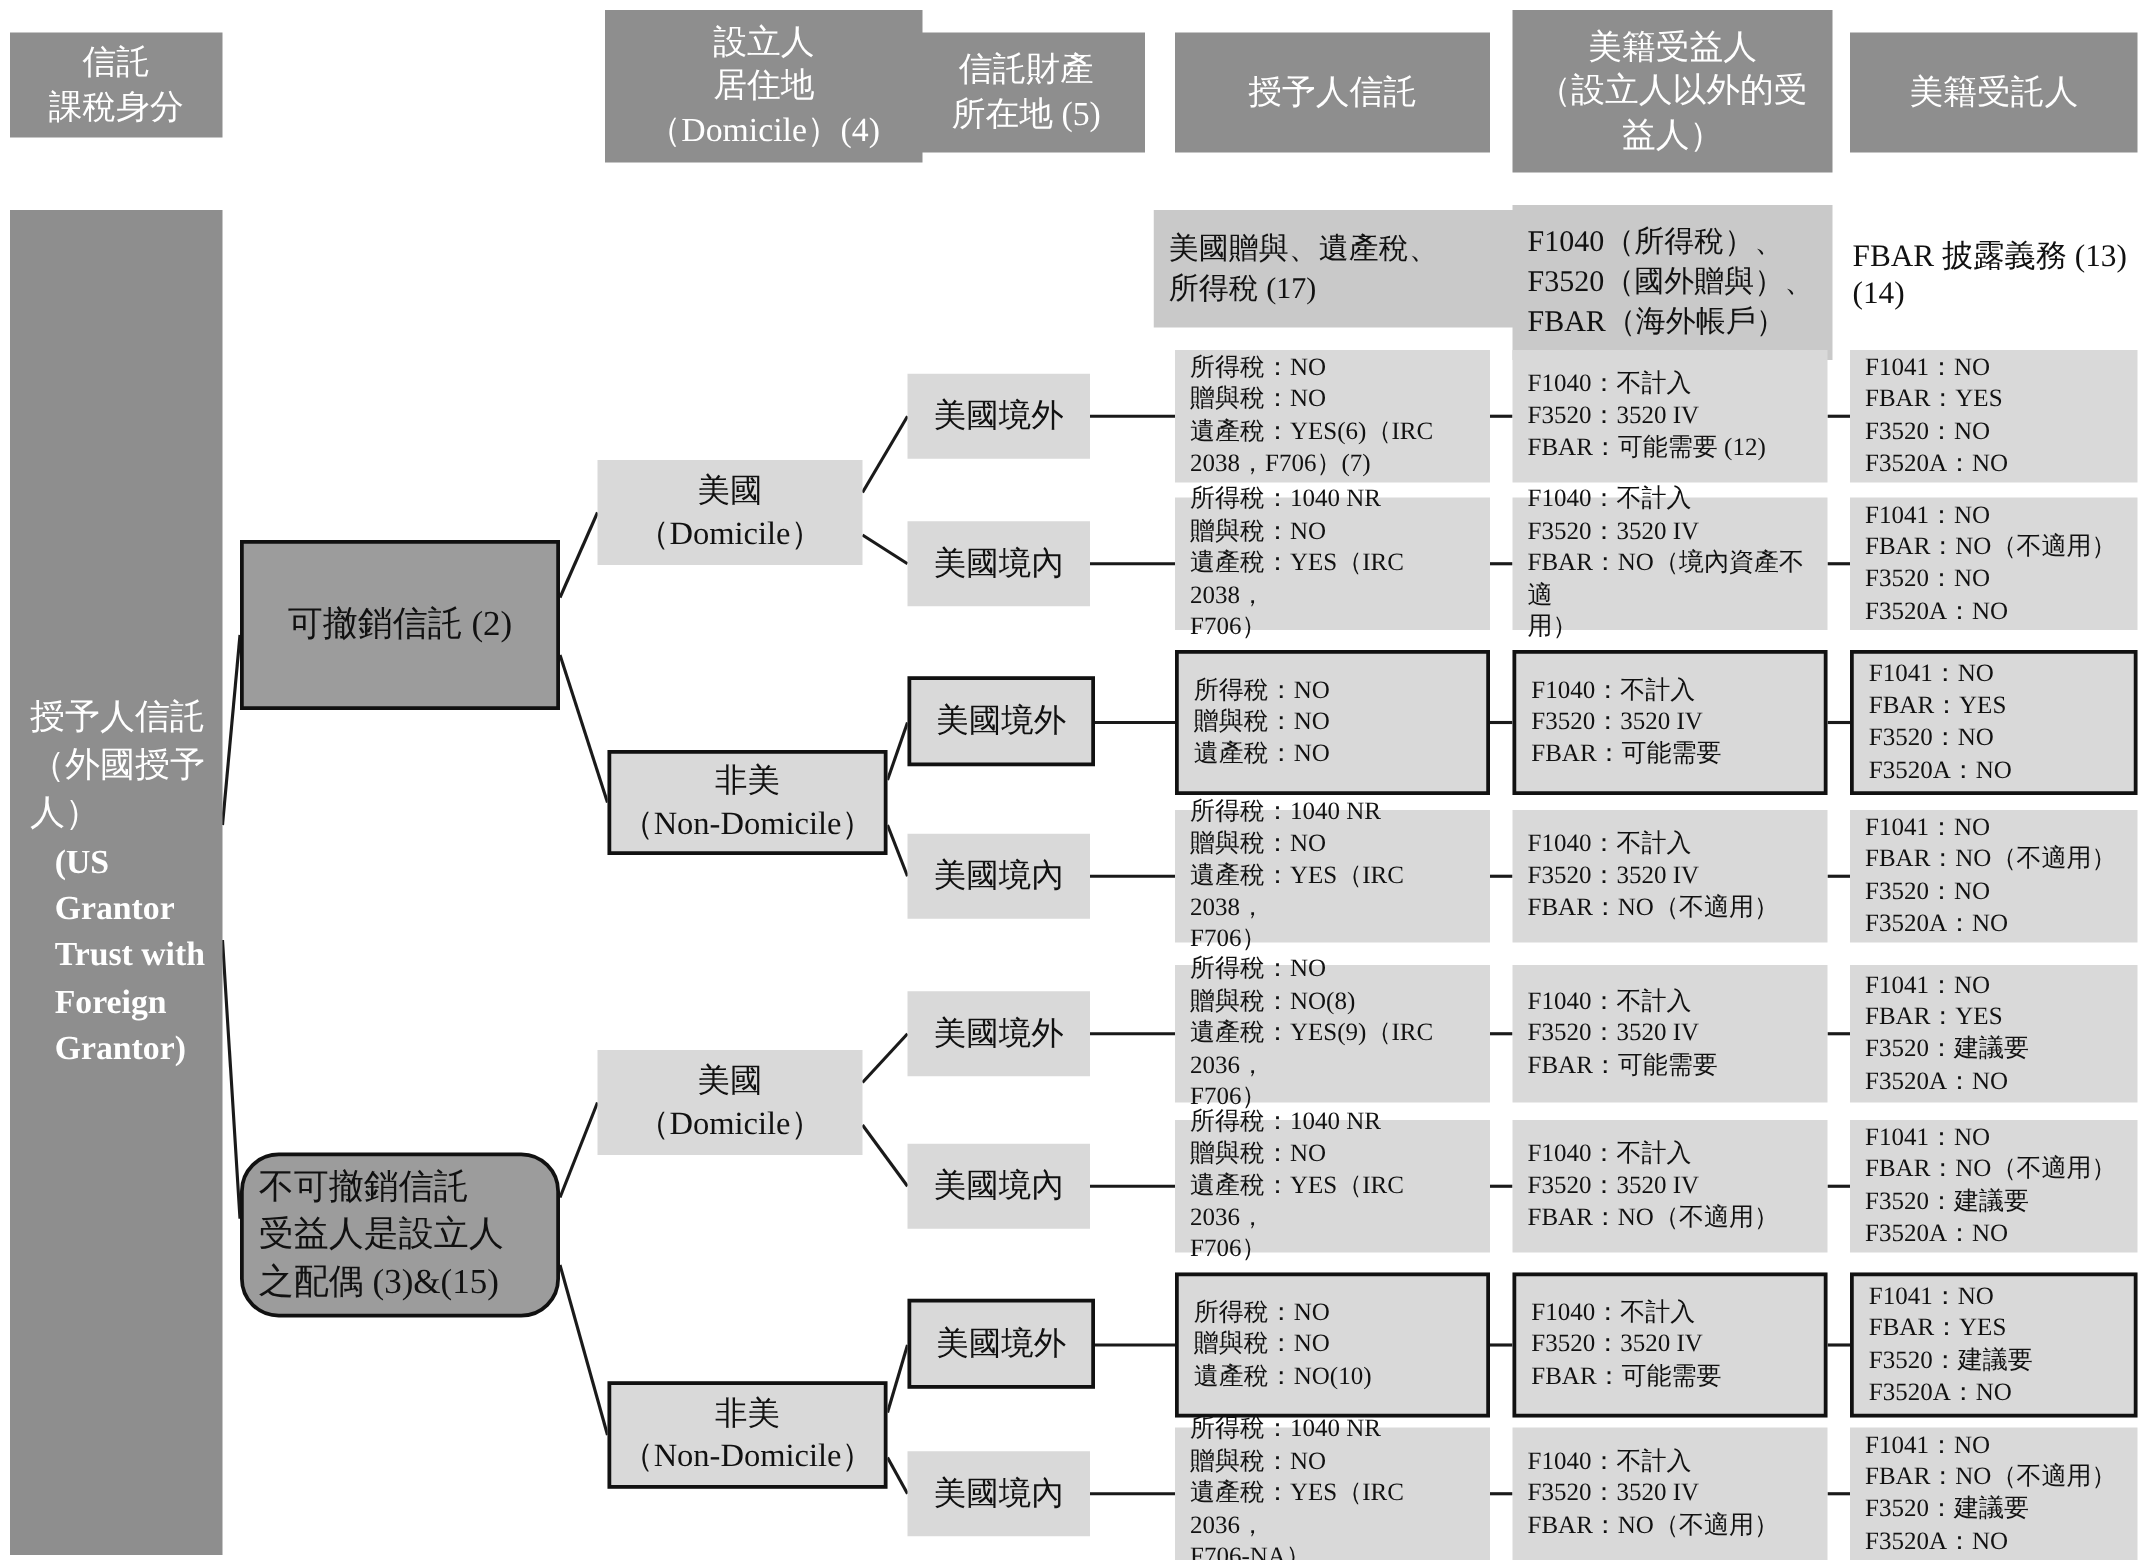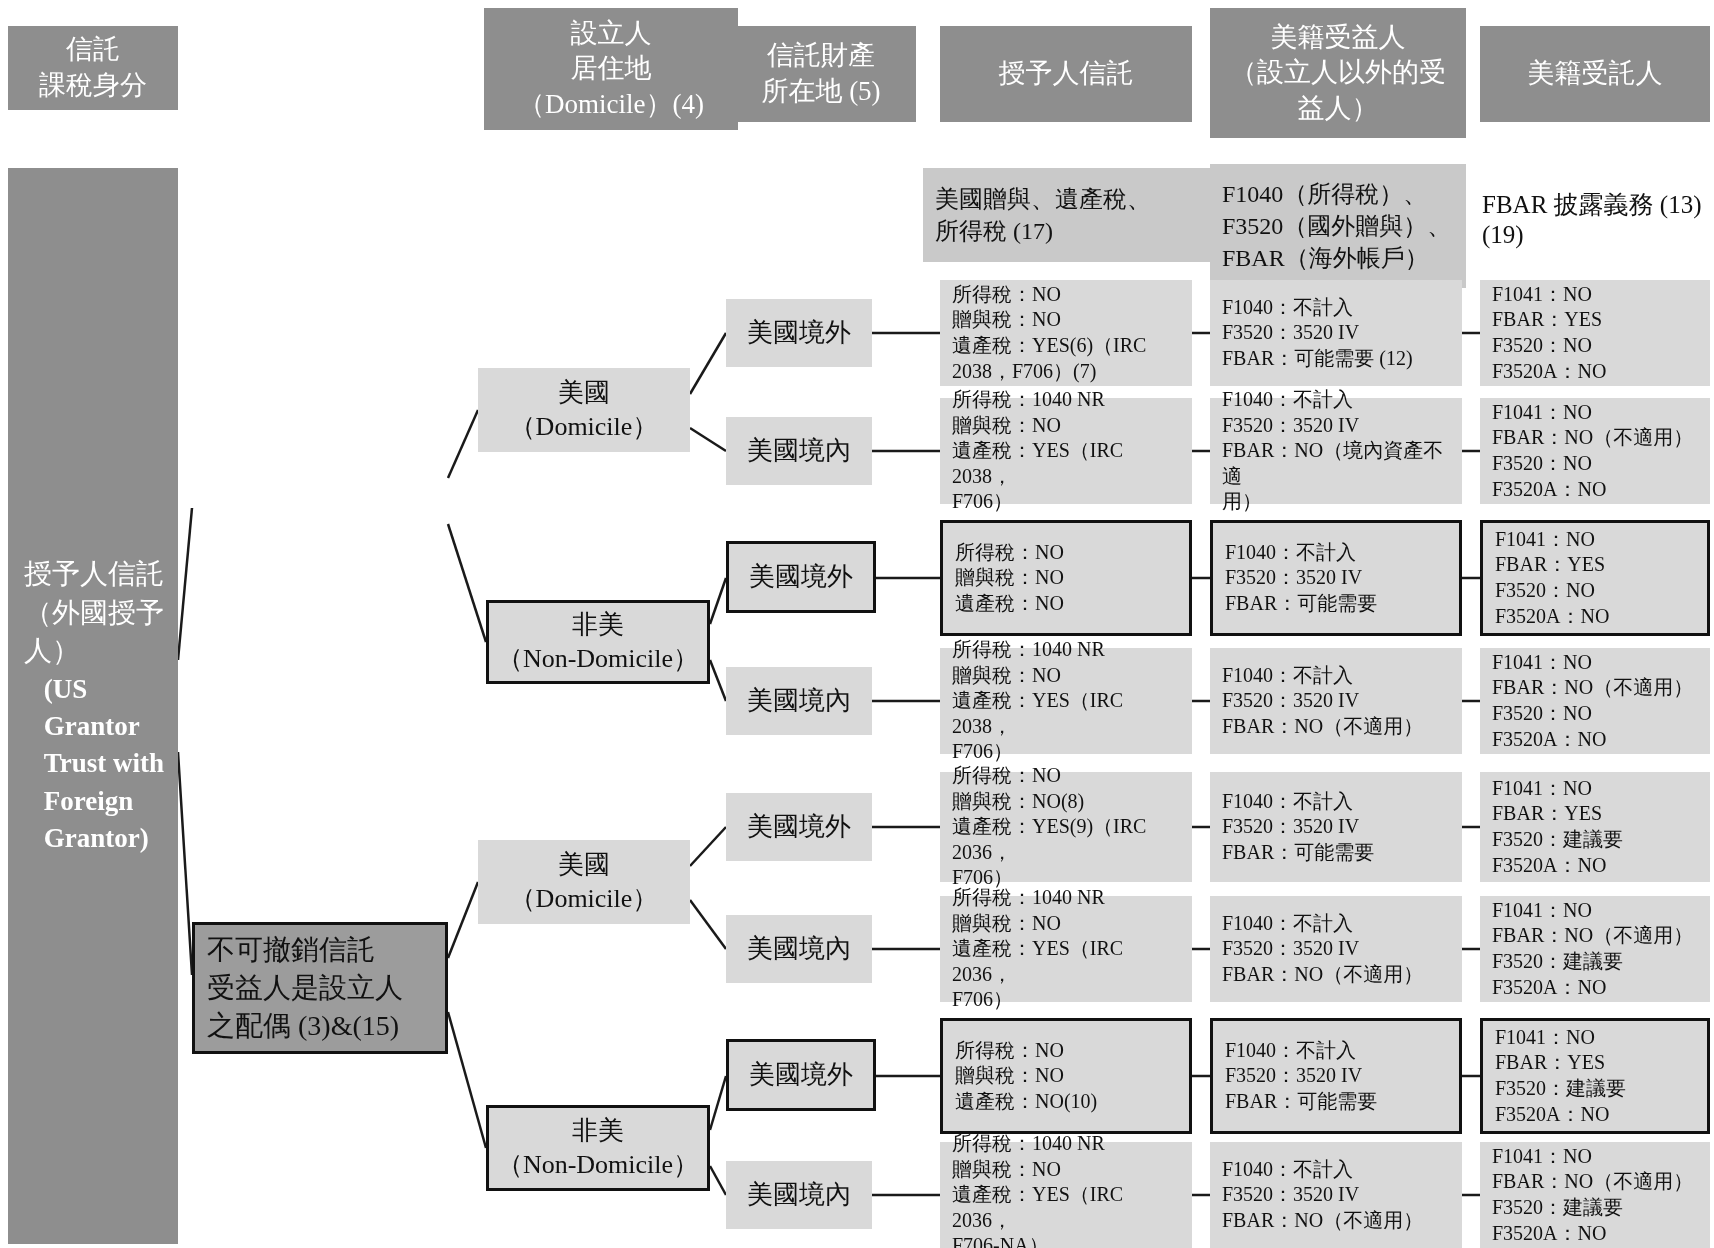--- a/index.html
+++ b/index.html
@@ -11,21 +11,21 @@
          white-space:pre-line; text-align:center; color:#111; }
   .hdr { background:#8e8e8e; color:#fff; font-size:27px; line-height:1.32; }
   .subhdr { background:#c9c9c9; font-size:24px; line-height:1.34; justify-content:flex-start;
             text-align:left; padding:8px 12px; }
   .subhdr-plain { font-size:25px; justify-content:flex-start; text-align:left; padding:0 2px; }
   .rootbox { background:#8e8e8e; color:#fff; flex-direction:column; align-items:flex-end;
              justify-content:center; padding:0 14px; text-align:left; }
   .rootbox .zh { font-size:28px; line-height:1.38; white-space:pre-line; }
   .rootbox .en { font-size:27px; font-weight:bold; line-height:1.38; white-space:pre-line; }
   .trust { background:#9c9c9c; border:3px solid #111; font-size:28px; line-height:1.35; }
-  .trust.left { justify-content:flex-start; text-align:left; padding:12px 12px; }
+  .trust.left { justify-content:flex-start; text-align:left; padding:12px 12px;border-radius:31px; }
   .cell { background:#d9d9d9; font-size:26px; line-height:1.3; }
   .result { background:#d9d9d9; font-size:20px; line-height:1.28; justify-content:flex-start;
             text-align:left; padding:6px 12px; align-items:center; }
   .bordered { border:3px solid #111; }
 </style>
 </head>
 <body>
 
 <div class="canvas">
 
@@ -93,33 +93,34 @@
   <div class="box hdr" style="left:1210px;top:8px;width:256px;height:130px">美籍受益人
 （設立人以外的受
 益人）</div>
   <div class="box hdr" style="left:1480px;top:26px;width:230px;height:96px">美籍受託人</div>
 
   <div class="box subhdr" style="left:923px;top:168px;width:288px;height:94px">美國贈與、遺產稅、
 所得稅 (17)</div>
   <div class="box subhdr" style="left:1210px;top:164px;width:256px;height:124px">F1040（所得稅）、
 F3520（國外贈與）、
 FBAR（海外帳戶）</div>
-  <div class="box subhdr-plain" style="position:absolute;left:1480px;top:196px;width:234px;height:44px;display:flex;align-items:center;white-space:pre-line">FBAR 披露義務 (13)(19)</div>
+  <div class="box subhdr-plain" style="position:absolute;left:1480px;top:196px;width:234px;height:44px;display:flex;align-items:center;white-space:pre-line">FBAR 披露義務 (13)(14)</div>
 
   <div class="box rootbox" style="left:8px;top:168px;width:170px;height:1076px">
     <div class="zh">授予人信託
 （外國授予
 人）</div>
     <div class="en">(US
 Grantor
 Trust with
 Foreign
 Grantor)</div>
   </div>
 
+  <div class="box trust" style="left:192px;top:432px;width:256px;height:136px">可撤銷信託 (2)</div>
   <div class="box trust left" style="left:192px;top:922px;width:256px;height:132px">不可撤銷信託
 受益人是設立人
 之配偶 (3)&amp;(15)</div>
 
   <div class="box cell" style="left:478px;top:368px;width:212px;height:84px">美國
 （Domicile）</div>
   <div class="box cell bordered" style="left:486px;top:600px;width:224px;height:84px">非美
 （Non-Domicile）</div>
   <div class="box cell" style="left:478px;top:840px;width:212px;height:84px">美國
 （Domicile）</div>

